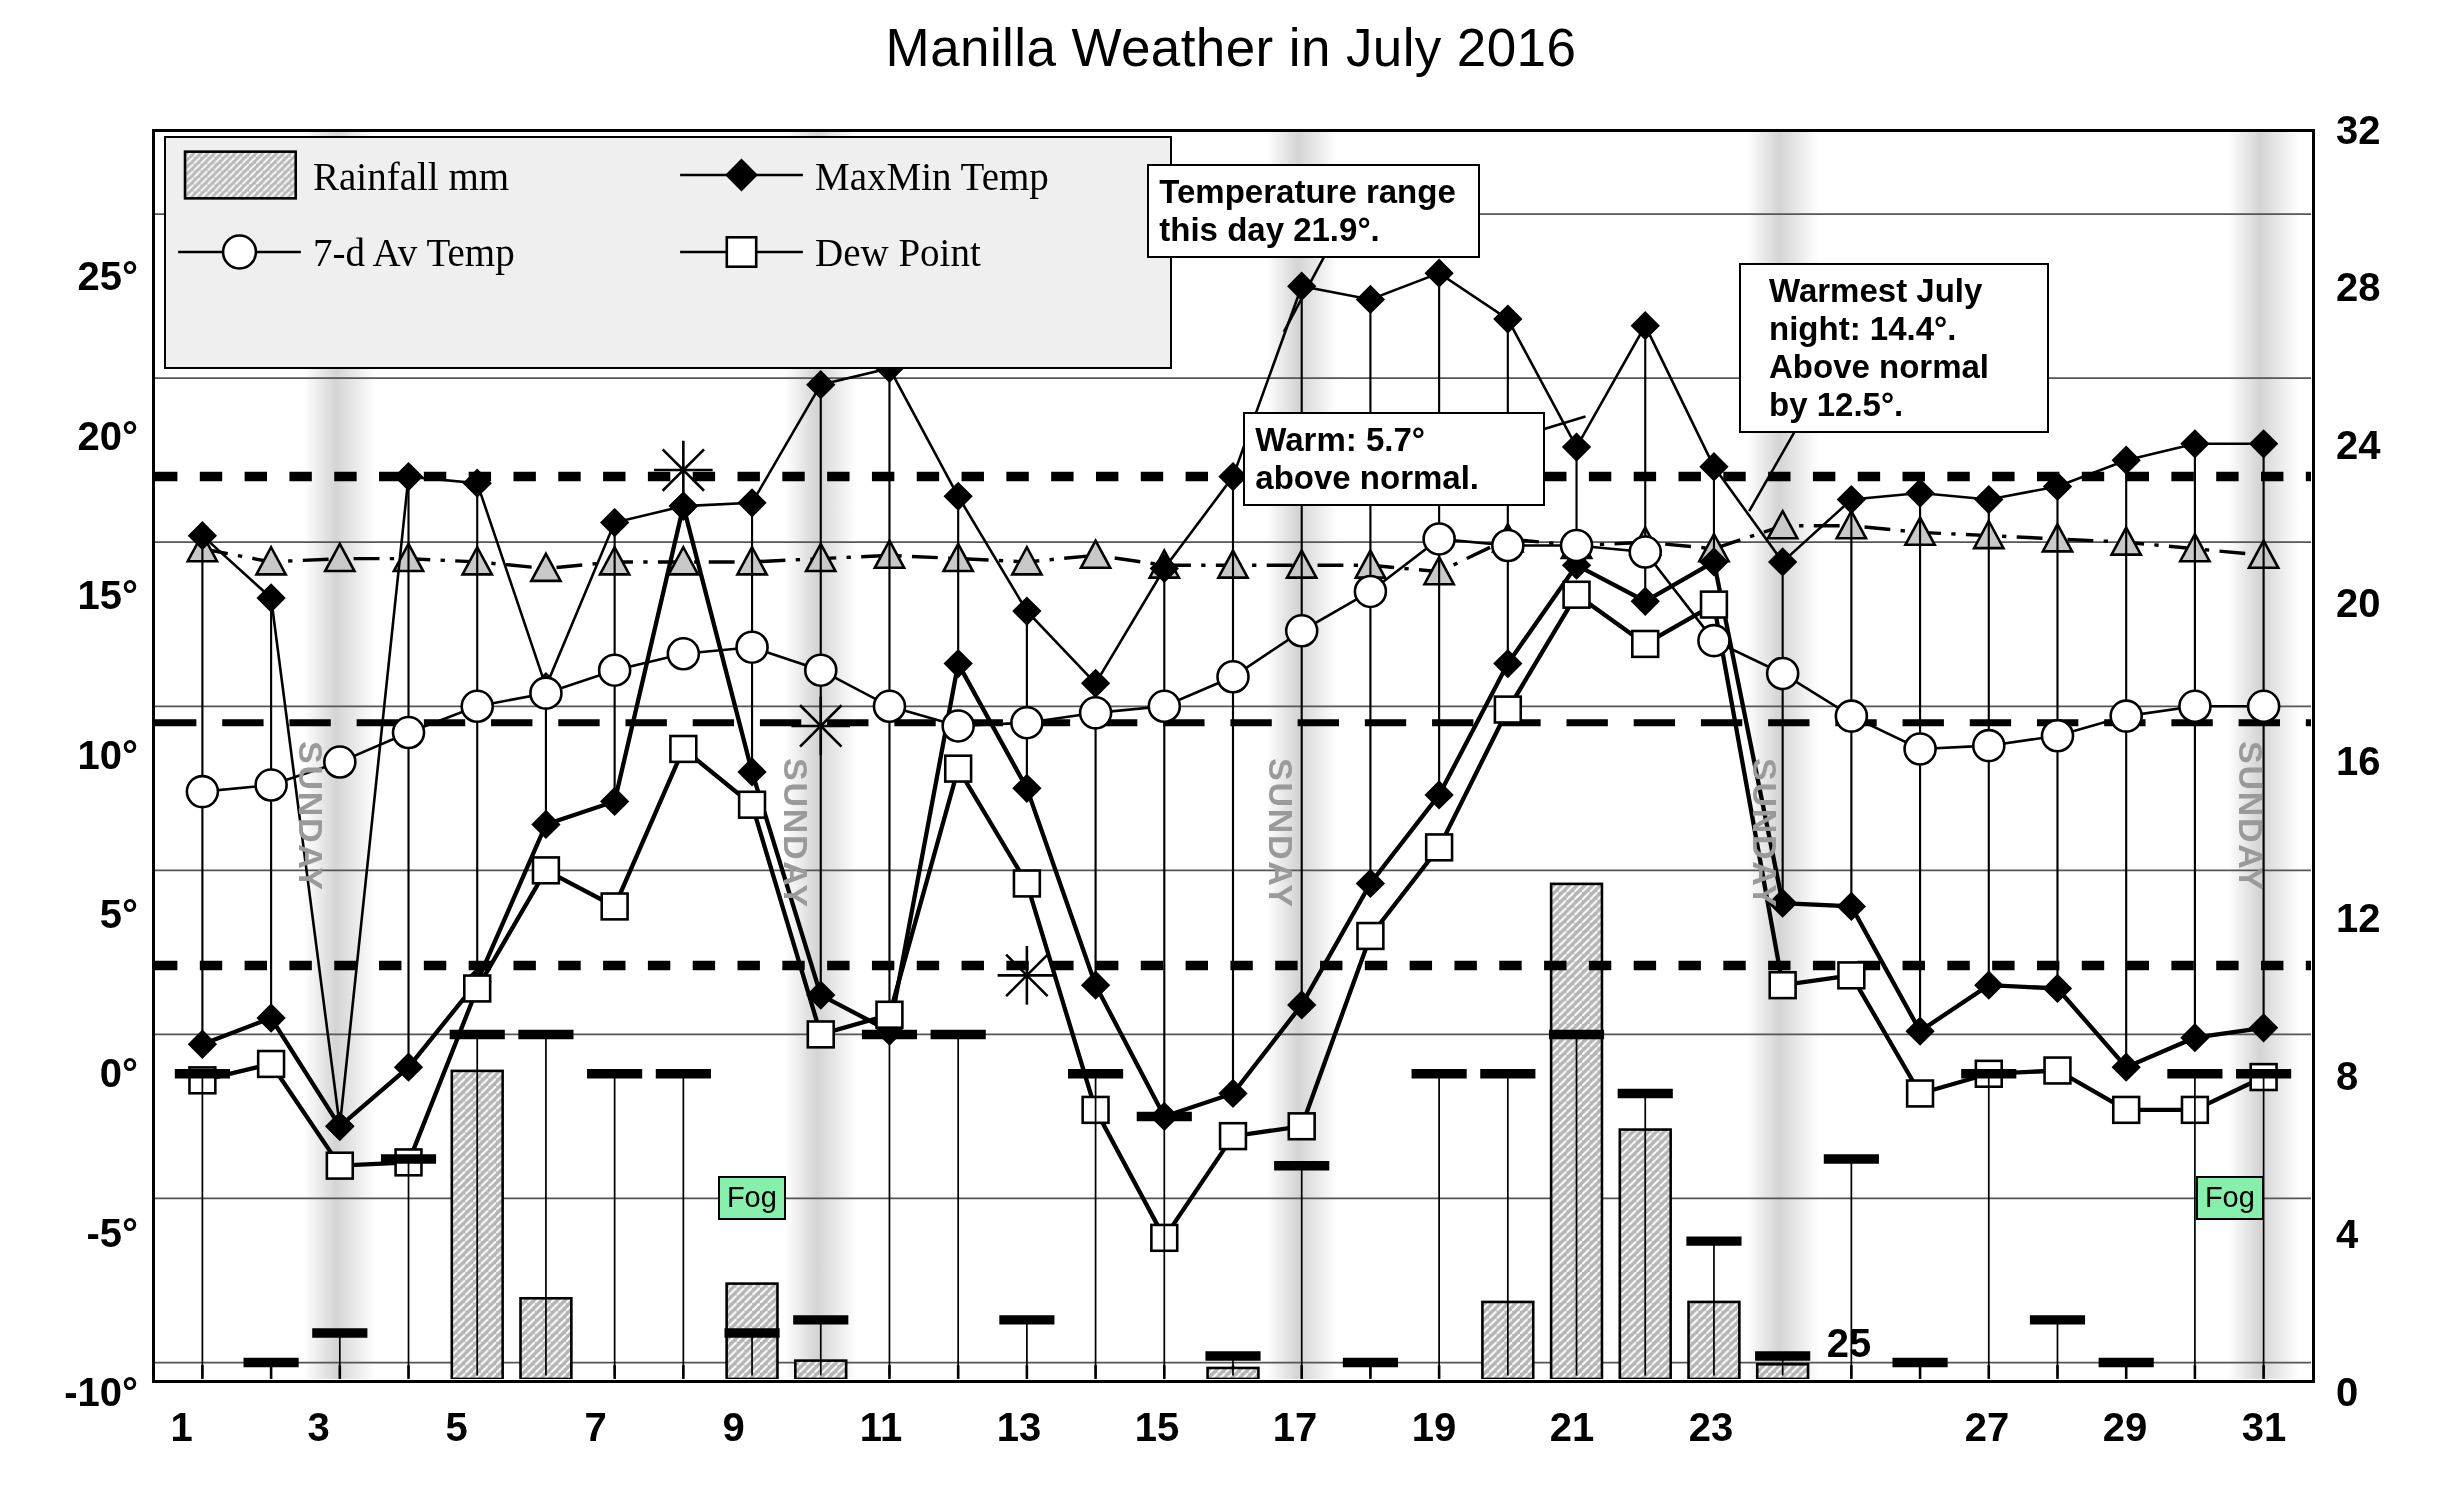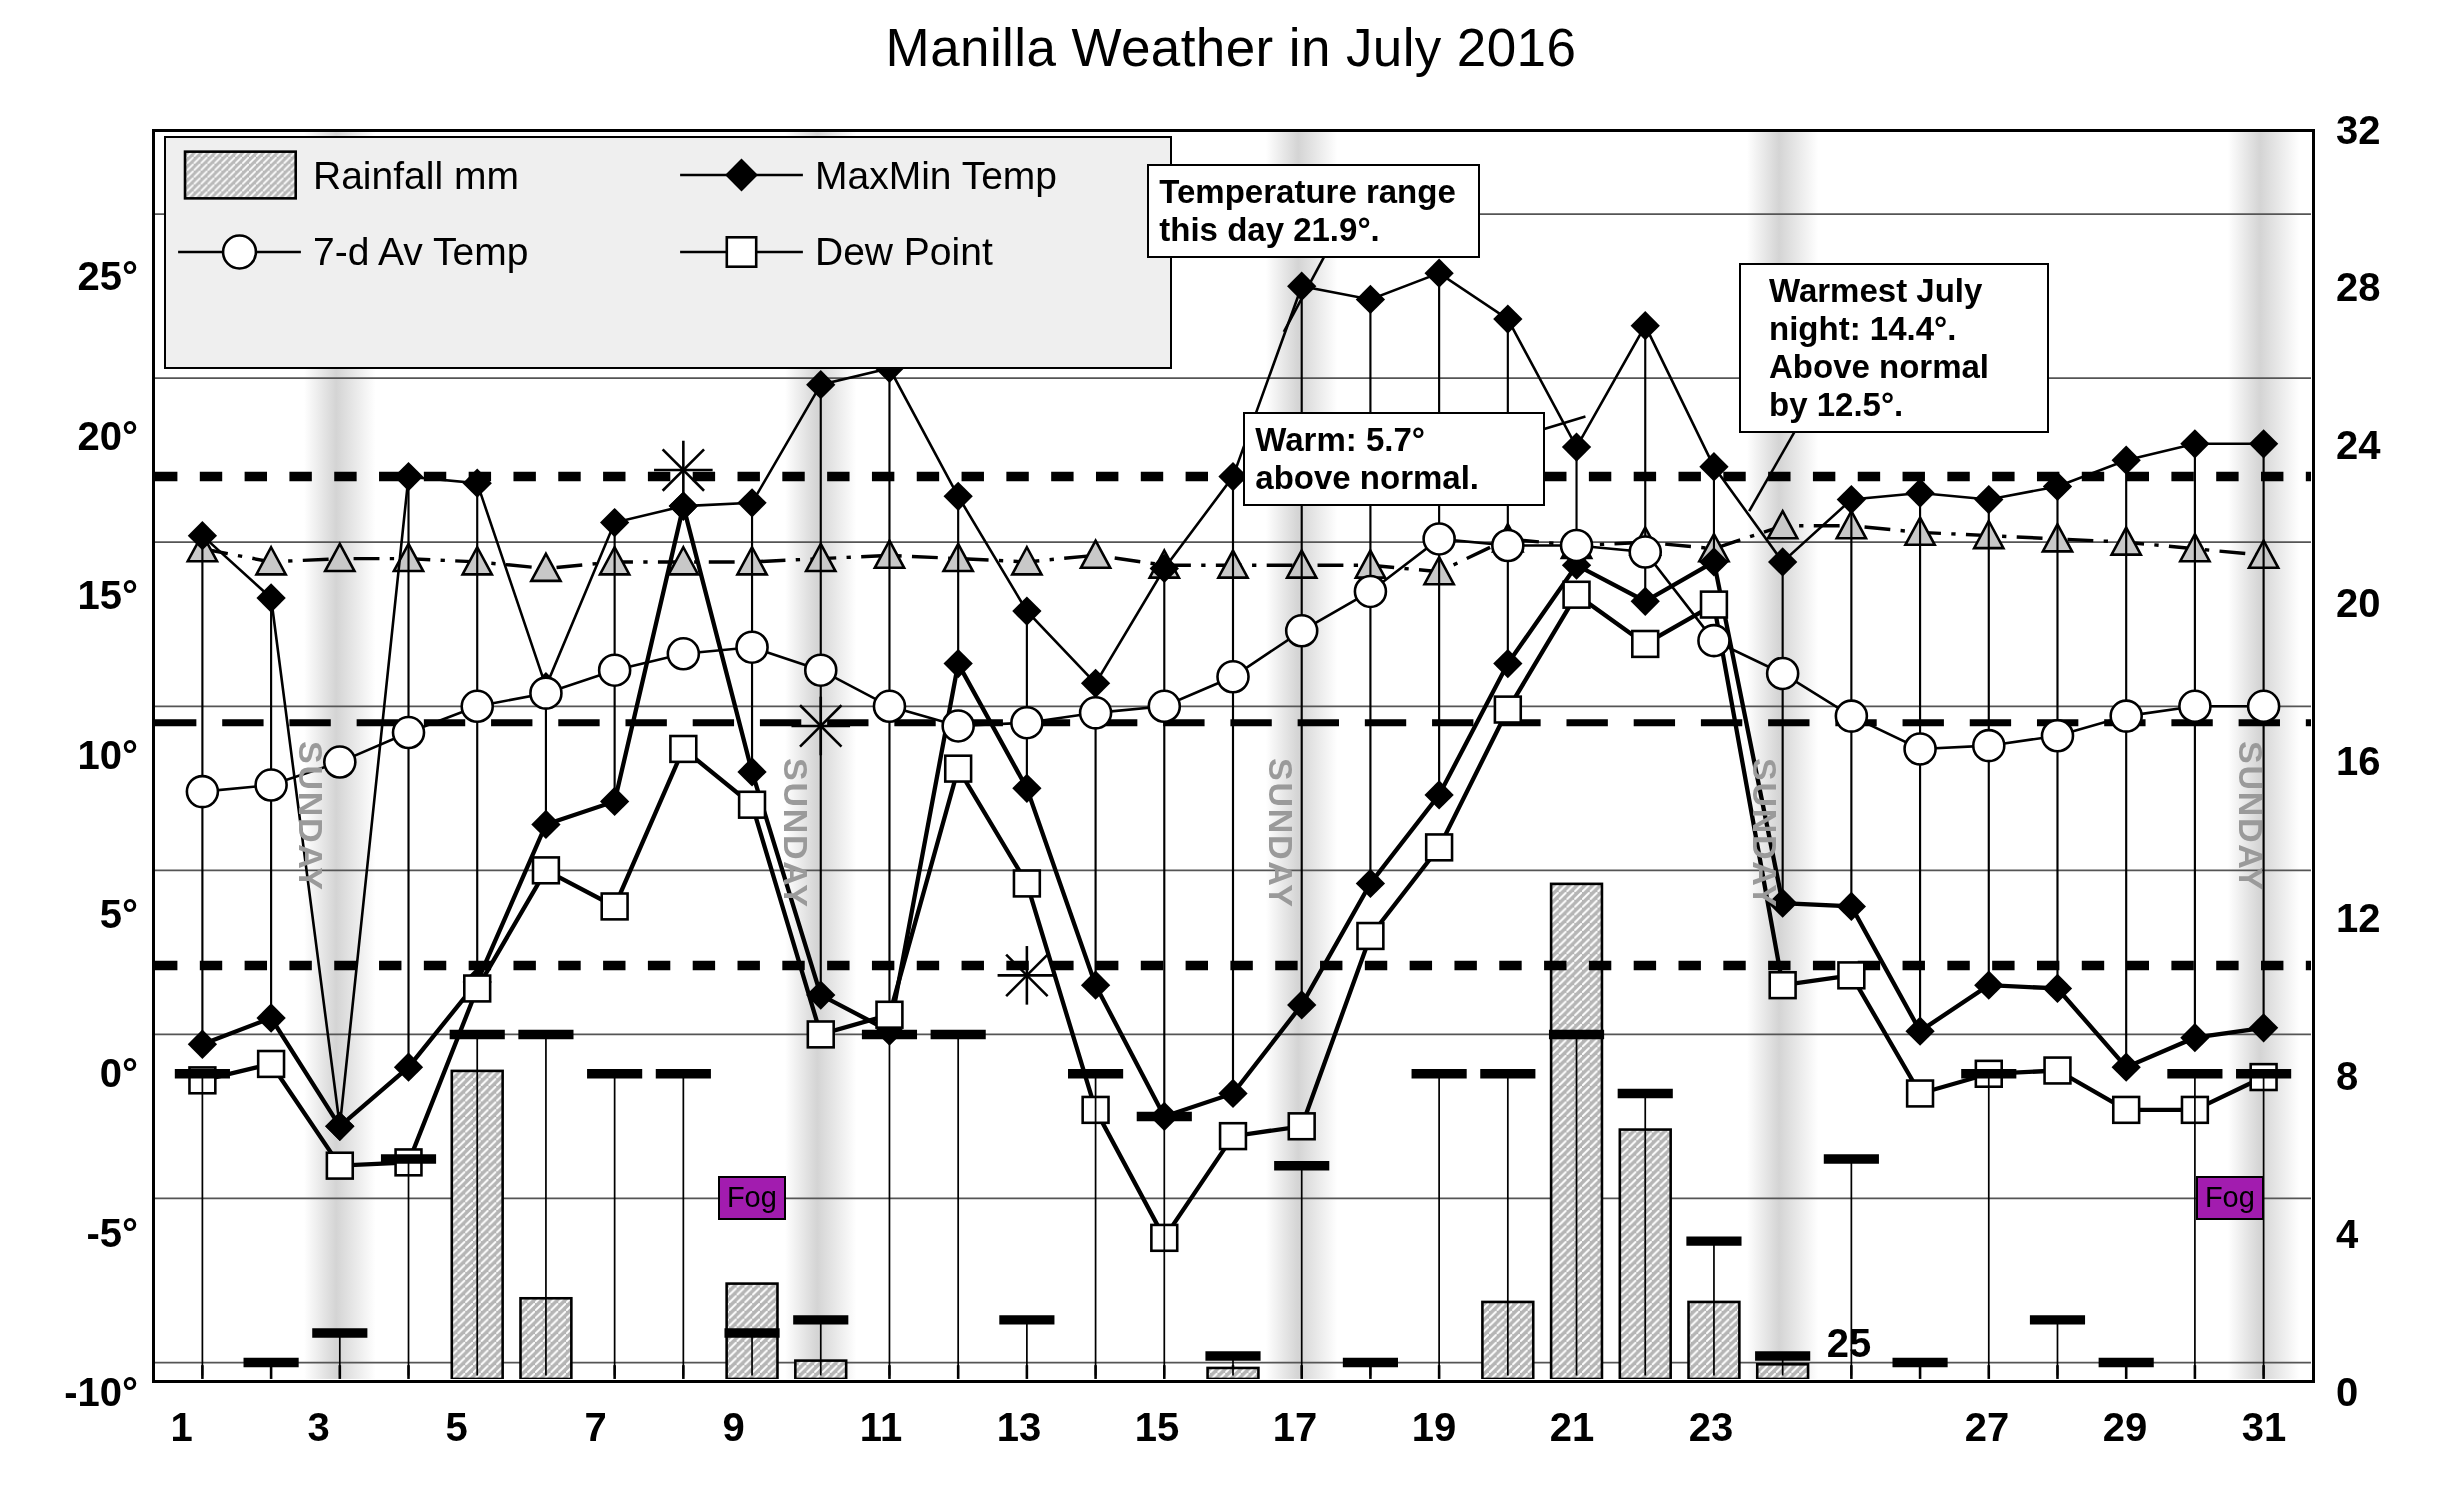--- a/index.html
+++ b/index.html
@@ -8,23 +8,23 @@
   #title{position:absolute;left:0;top:17px;width:2462px;text-align:center;font-size:53px;font-weight:400;letter-spacing:0.4px;}
   #plotbox{position:absolute;left:152px;top:129px;width:2163px;height:1254px;border:3.4px solid #000;box-sizing:border-box;}
   svg{display:block;}
   .axlabel{position:absolute;font-size:40px;font-weight:700;}
   .ylab{text-align:right;}
   .xlab{text-align:center;}
   #legend{position:absolute;left:164px;top:136px;width:1008px;height:233px;background:#efefef;border:2.6px solid #000;box-sizing:border-box;}
   .lgrow{display:flex;height:33.3%;align-items:center;}
   .lgcell{display:flex;align-items:center;width:50%;height:100%;}
   .lgicon{width:147px;height:100%;position:relative;flex:0 0 147px;}
-  .lgtext{font-size:39px;white-space:nowrap;}
+  .lgtext{font-size:39px;white-space:nowrap;font-family:Liberation Serif, serif;}
   .callout{position:absolute;background:#fff;border:2.6px solid #000;font-size:33px;font-weight:700;line-height:1.15;padding:6.9px 10.3px;box-sizing:border-box;}
-  .fogbox{position:absolute;background:#a21caf;border:2.6px solid #000;font-size:29px;padding:3.4px 6.9px;box-sizing:border-box;}
+  .fogbox{position:absolute;background:#86efac;border:2.6px solid #000;font-size:29px;padding:3.4px 6.9px;box-sizing:border-box;}
   .sunday{position:absolute;font-size:34px;font-weight:700;color:#9a9a9a;letter-spacing:1.7px;
           writing-mode:vertical-rl;text-orientation:mixed;}
 </style>
 </head>
 <body>
 
 <div id="wrap">
 
   <div id="title">Manilla Weather in July 2016</div>
 

